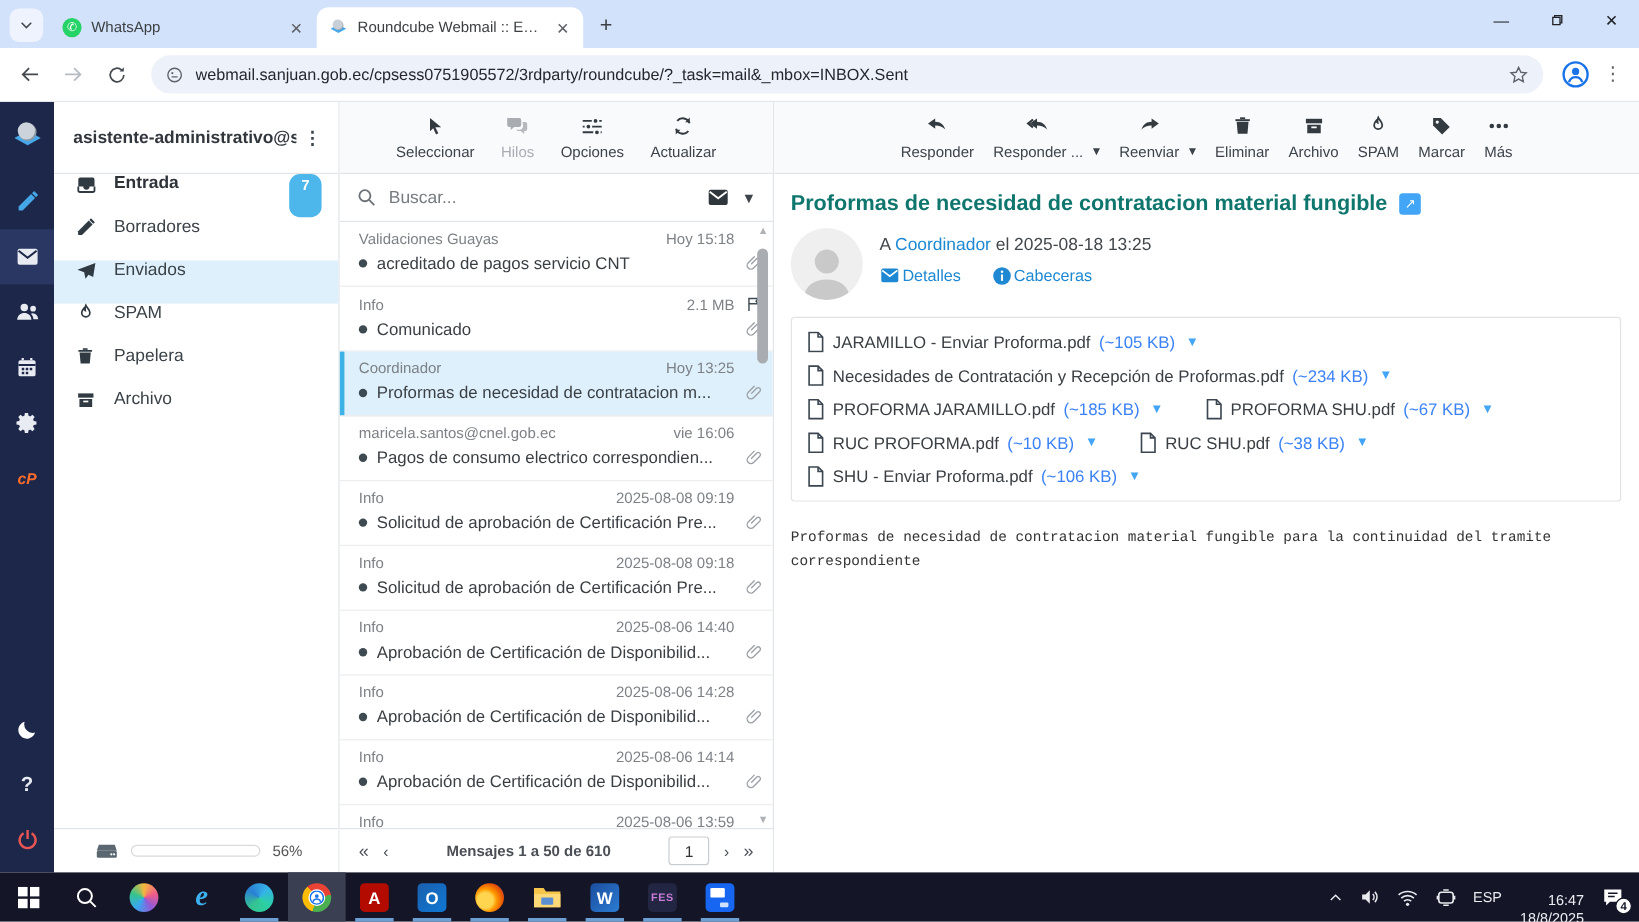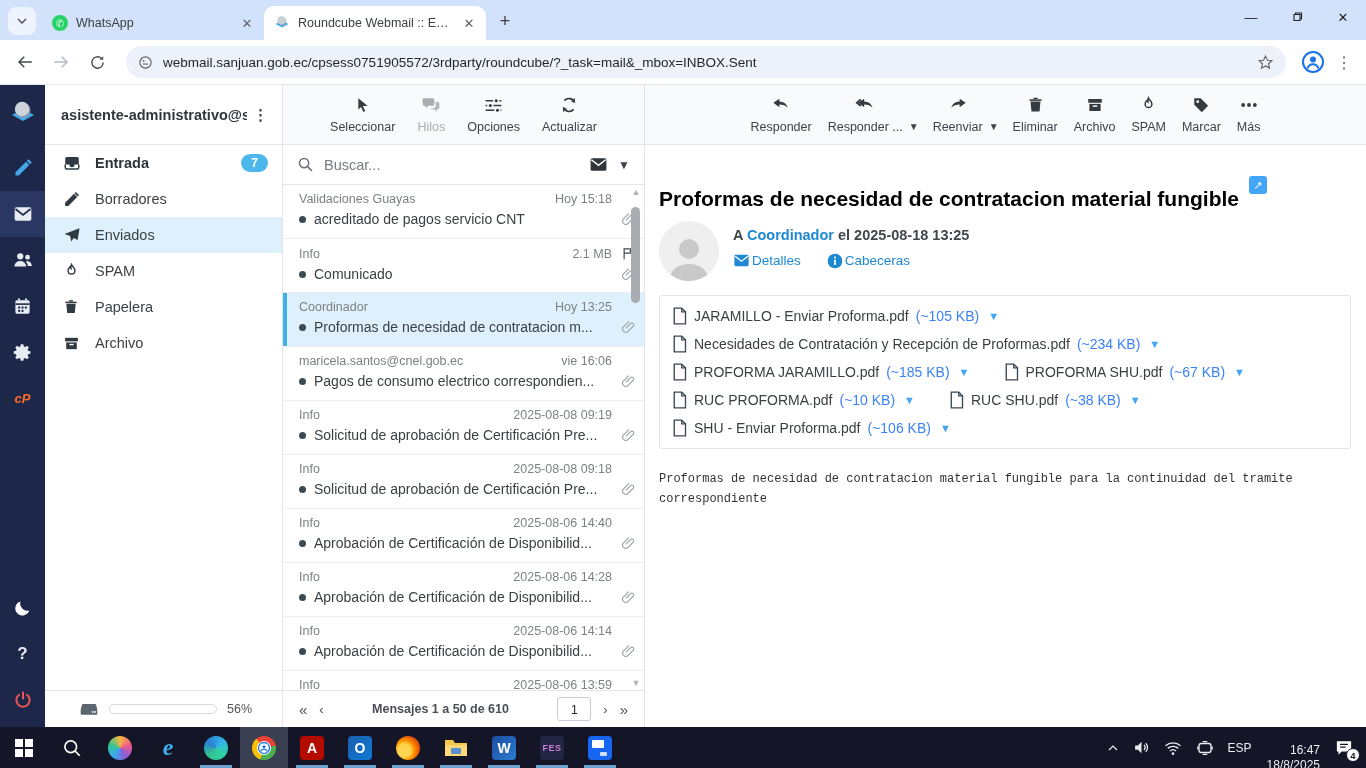--- a/index.html
+++ b/index.html
@@ -41,21 +41,21 @@
   .rail-item.cpanel { color:#ff6c2c; font-weight:bold; font-size:13px; font-style:italic; }
   .rail-spacer { flex:1; }
   .rail-item.power { color:#e85555; margin-bottom:4px; }
 
   
   .folders-col { width:238px; flex:0 0 238px; border-right:1px solid #e2e5e8; display:flex; flex-direction:column; }
   .account-row { height:60px; border-bottom:1px solid #e2e5e8; display:flex; align-items:center; padding:0 8px 0 16px; }
   .account-name { flex:1; font-size:14.5px; font-weight:bold; color:#30363c; white-space:nowrap; overflow:hidden; }
   .account-kebab { color:#3b4650; font-size:15px; font-weight:bold; padding:0 6px; }
   .folder-list { flex:1; }
-  .folder { height:36px; display:flex; align-items:center; gap:14px; padding:0 14px 0 18px; font-size:14.5px; color:#3a4248; }
+  .folder { height:36px; display:flex; gap:14px; padding:0 14px 0 18px; font-size:14.5px; color:#3a4248; }
   .folder .f-icon { color:#2f3a42; width:18px; }
   .folder.unread .f-label { font-weight:bold; color:#2d3338; }
   .folder.selected { background:#ddf0fb; }
   .f-label { flex:1; }
   .badge { background:#4db7ec; color:#fff; font-size:12px; font-weight:bold; border-radius:9px; padding:2px 10px; }
   .quota-row { height:37px; border-top:1px solid #e2e5e8; display:flex; align-items:center; gap:10px; padding:0 14px 0 34px; }
   .quota-icon { color:#5b6770; }
   .quota-track { width:108px; height:10px; border:1px solid #d9d9d9; border-radius:6px; background:#fff; overflow:hidden; }
   .quota-fill { height:100%; background:#4db7ec; border-radius:6px 0 0 6px; }
   .quota-label { font-size:12.5px; color:#555; }
@@ -91,26 +91,26 @@
   .pg-btn.inner { font-size:13px; }
   .pg-text { flex:1; text-align:center; font-size:12.5px; font-weight:bold; color:#4a4f55; }
   .pg-input { width:34px; height:24px; border:1px solid #c9cdd1; border-radius:3px; text-align:center; font-size:13px; color:#333; font-family:"Liberation Sans", sans-serif; }
 
   
   .read-col { flex:1; display:flex; flex-direction:column; }
   .read-toolbar { height:60px; background:#f9fafc; border-bottom:1px solid #e2e5e8; display:flex; align-items:flex-start; justify-content:center; padding-top:9px; }
   .read-toolbar .caret { align-self:center; color:#3c434a; font-size:10px; margin:14px 6px 0 -2px; }
   .read-body { flex:1; padding:12px 15px 0 14px; overflow:hidden; }
   .subject-row { display:flex; align-items:center; gap:10px; margin:2px 0 10px; }
-  .subject { font-size:21px; font-weight:bold; color:#000000;margin-top:28px; }
+  .subject { font-size:18px; font-weight:bold; color:#0f766e; }
   .ext-icon { width:18px; height:18px; background:#42a5f5; border-radius:3px; color:#fff; font-size:11px; display:flex; align-items:center; justify-content:center; }
   .sender-block { display:flex; gap:14px; margin-bottom:14px; }
   .avatar { width:60px; height:60px; border-radius:50%; background:#efefef; overflow:hidden; display:flex; align-items:flex-end; justify-content:center; }
   .sender-lines { padding-top:6px; }
-  .to-line { font-size:14.5px; color:#42474c;font-weight:bold; }
+  .to-line { font-size:14.5px; color:#42474c; }
   .to-line .link { color:#1e88d2; }
   .meta-links { display:flex; gap:26px; margin-top:9px; }
   .meta-link { display:flex; align-items:center; gap:2px; color:#1e88d2; font-size:13.5px; }
   .attach-box { border:1px solid #e3e3e3; border-radius:3px; padding:6px 12px; margin:4px 0 20px; }
   .attach-row { display:flex; gap:34px; }
   .attach-item { display:flex; align-items:center; gap:7px; height:28px; }
   .att-icon { color:#3b4650; }
   .att-name { font-size:14px; color:#3a3f44; }
   .att-size { font-size:14px; color:#3b82f6; }
   .att-caret { color:#42a5f5; font-size:11px; margin-left:2px; }

